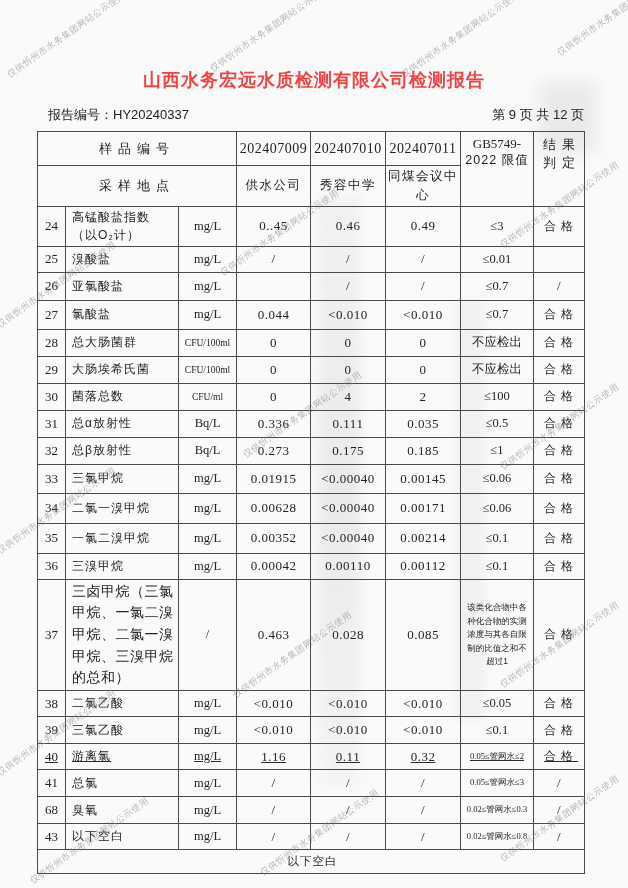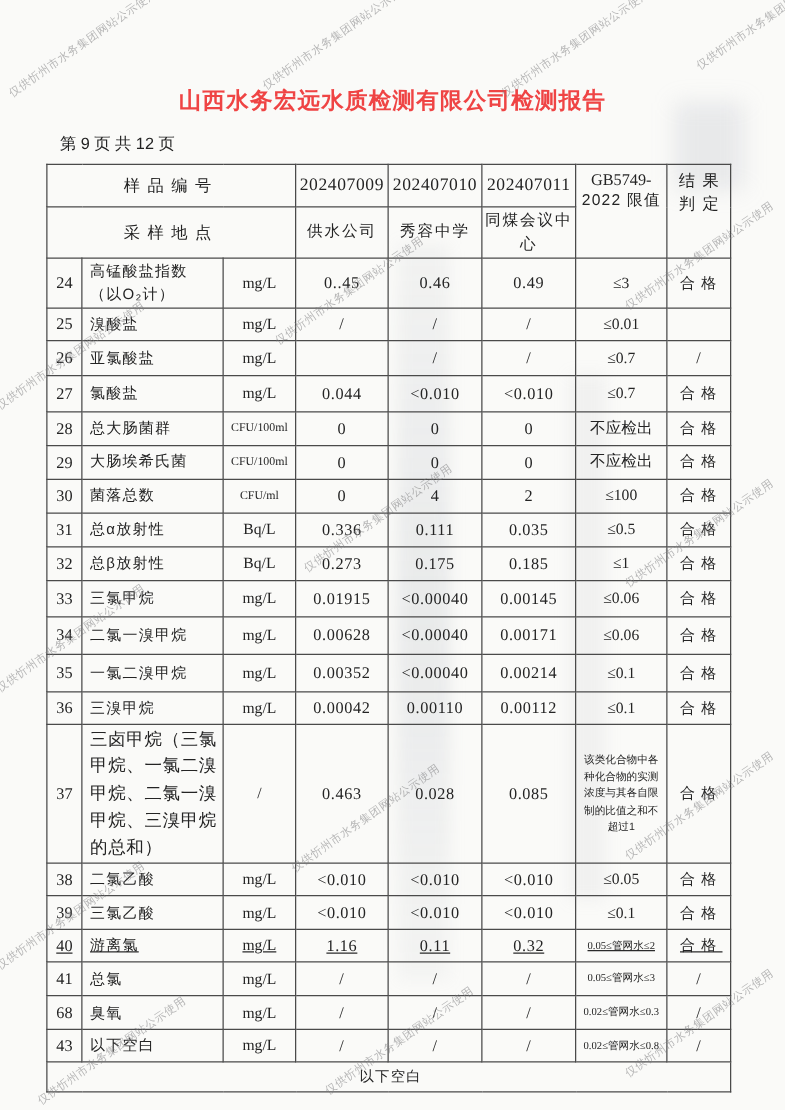--- a/index.html
+++ b/index.html
@@ -84,20 +84,21 @@
 </head>
 <body>
 
 <div class="scan-streak streak-1"></div>
 <div class="scan-streak streak-2"></div>
 <div class="scan-streak streak-3"></div>
 
 <div class="title">山西水务宏远水质检测有限公司检测报告</div>
 
 <div class="meta">
+  <span>报告编号：HY20240337</span>
   <span>第 9 页 共 12 页</span>
 </div>
 
 <table class="report-table">
   <colgroup>
     <col style="width:28px">
       <col style="width:113px">
       <col style="width:58px">
     <col style="width:74px">
       <col style="width:75px">

